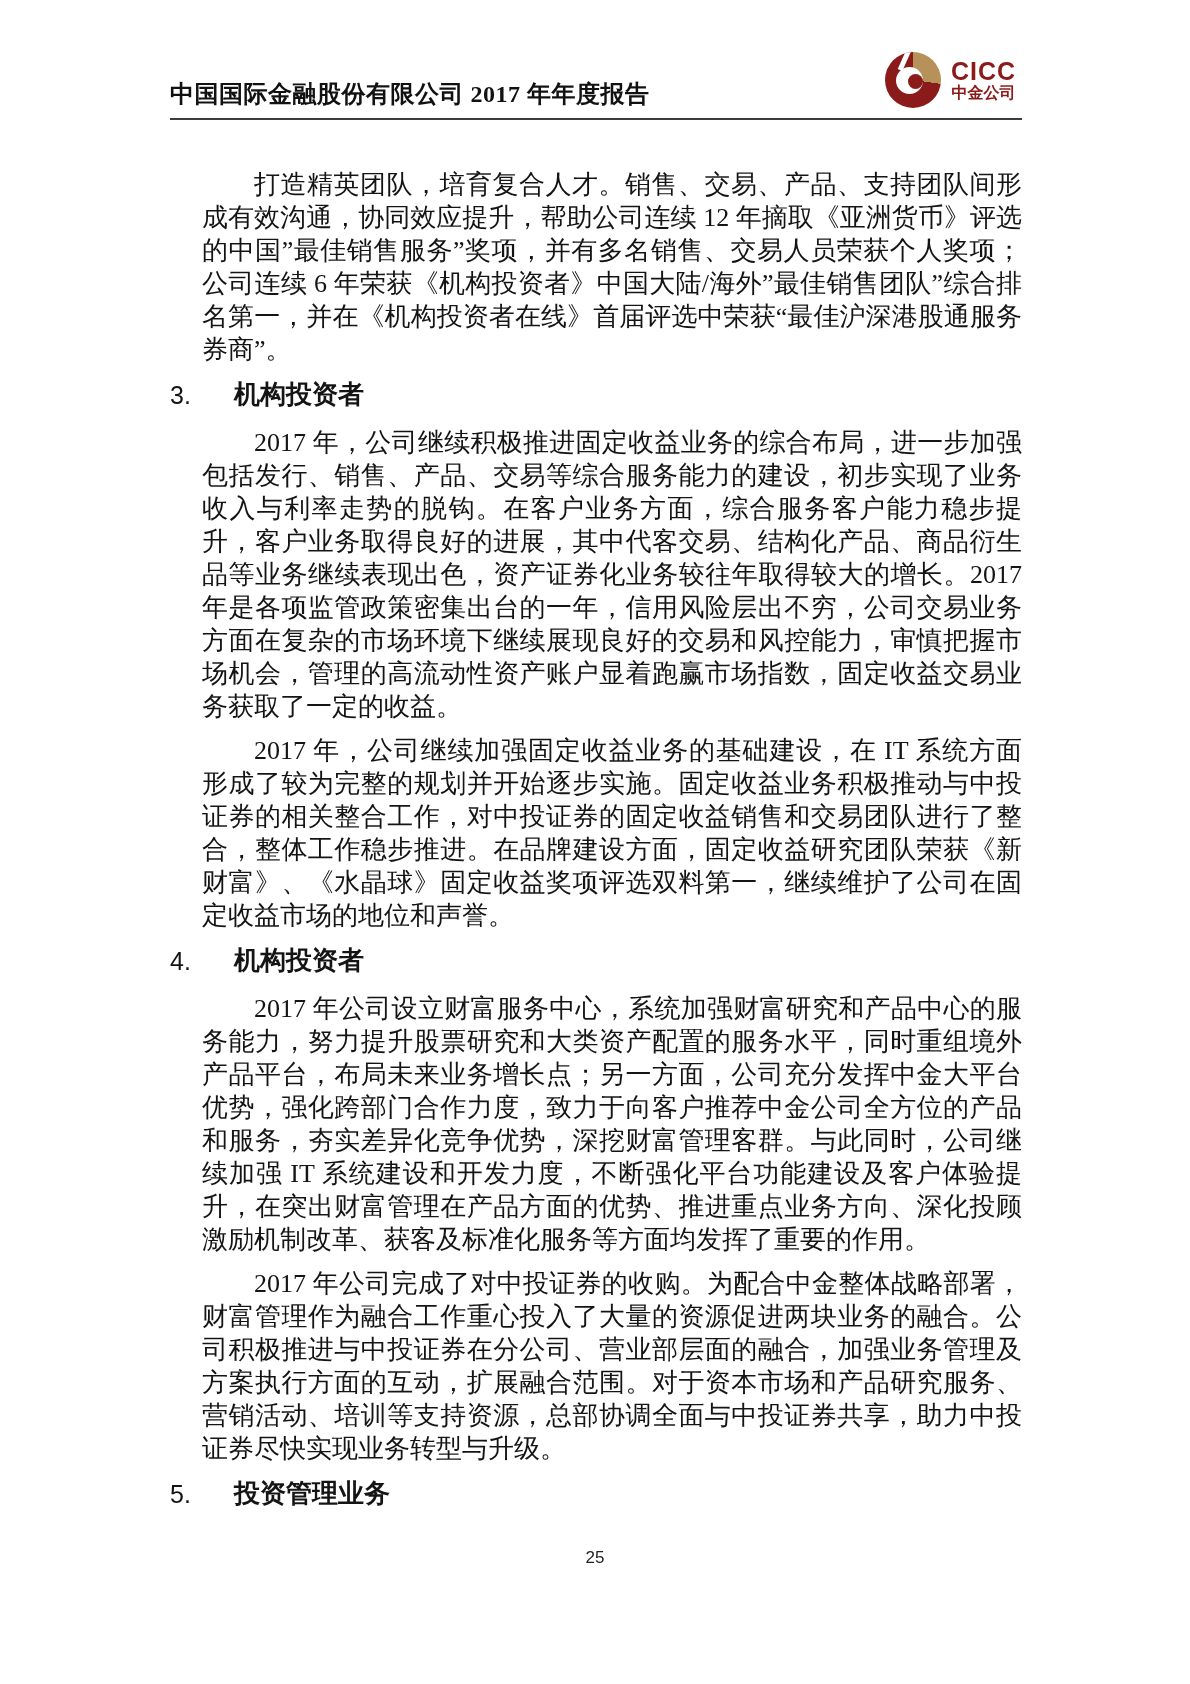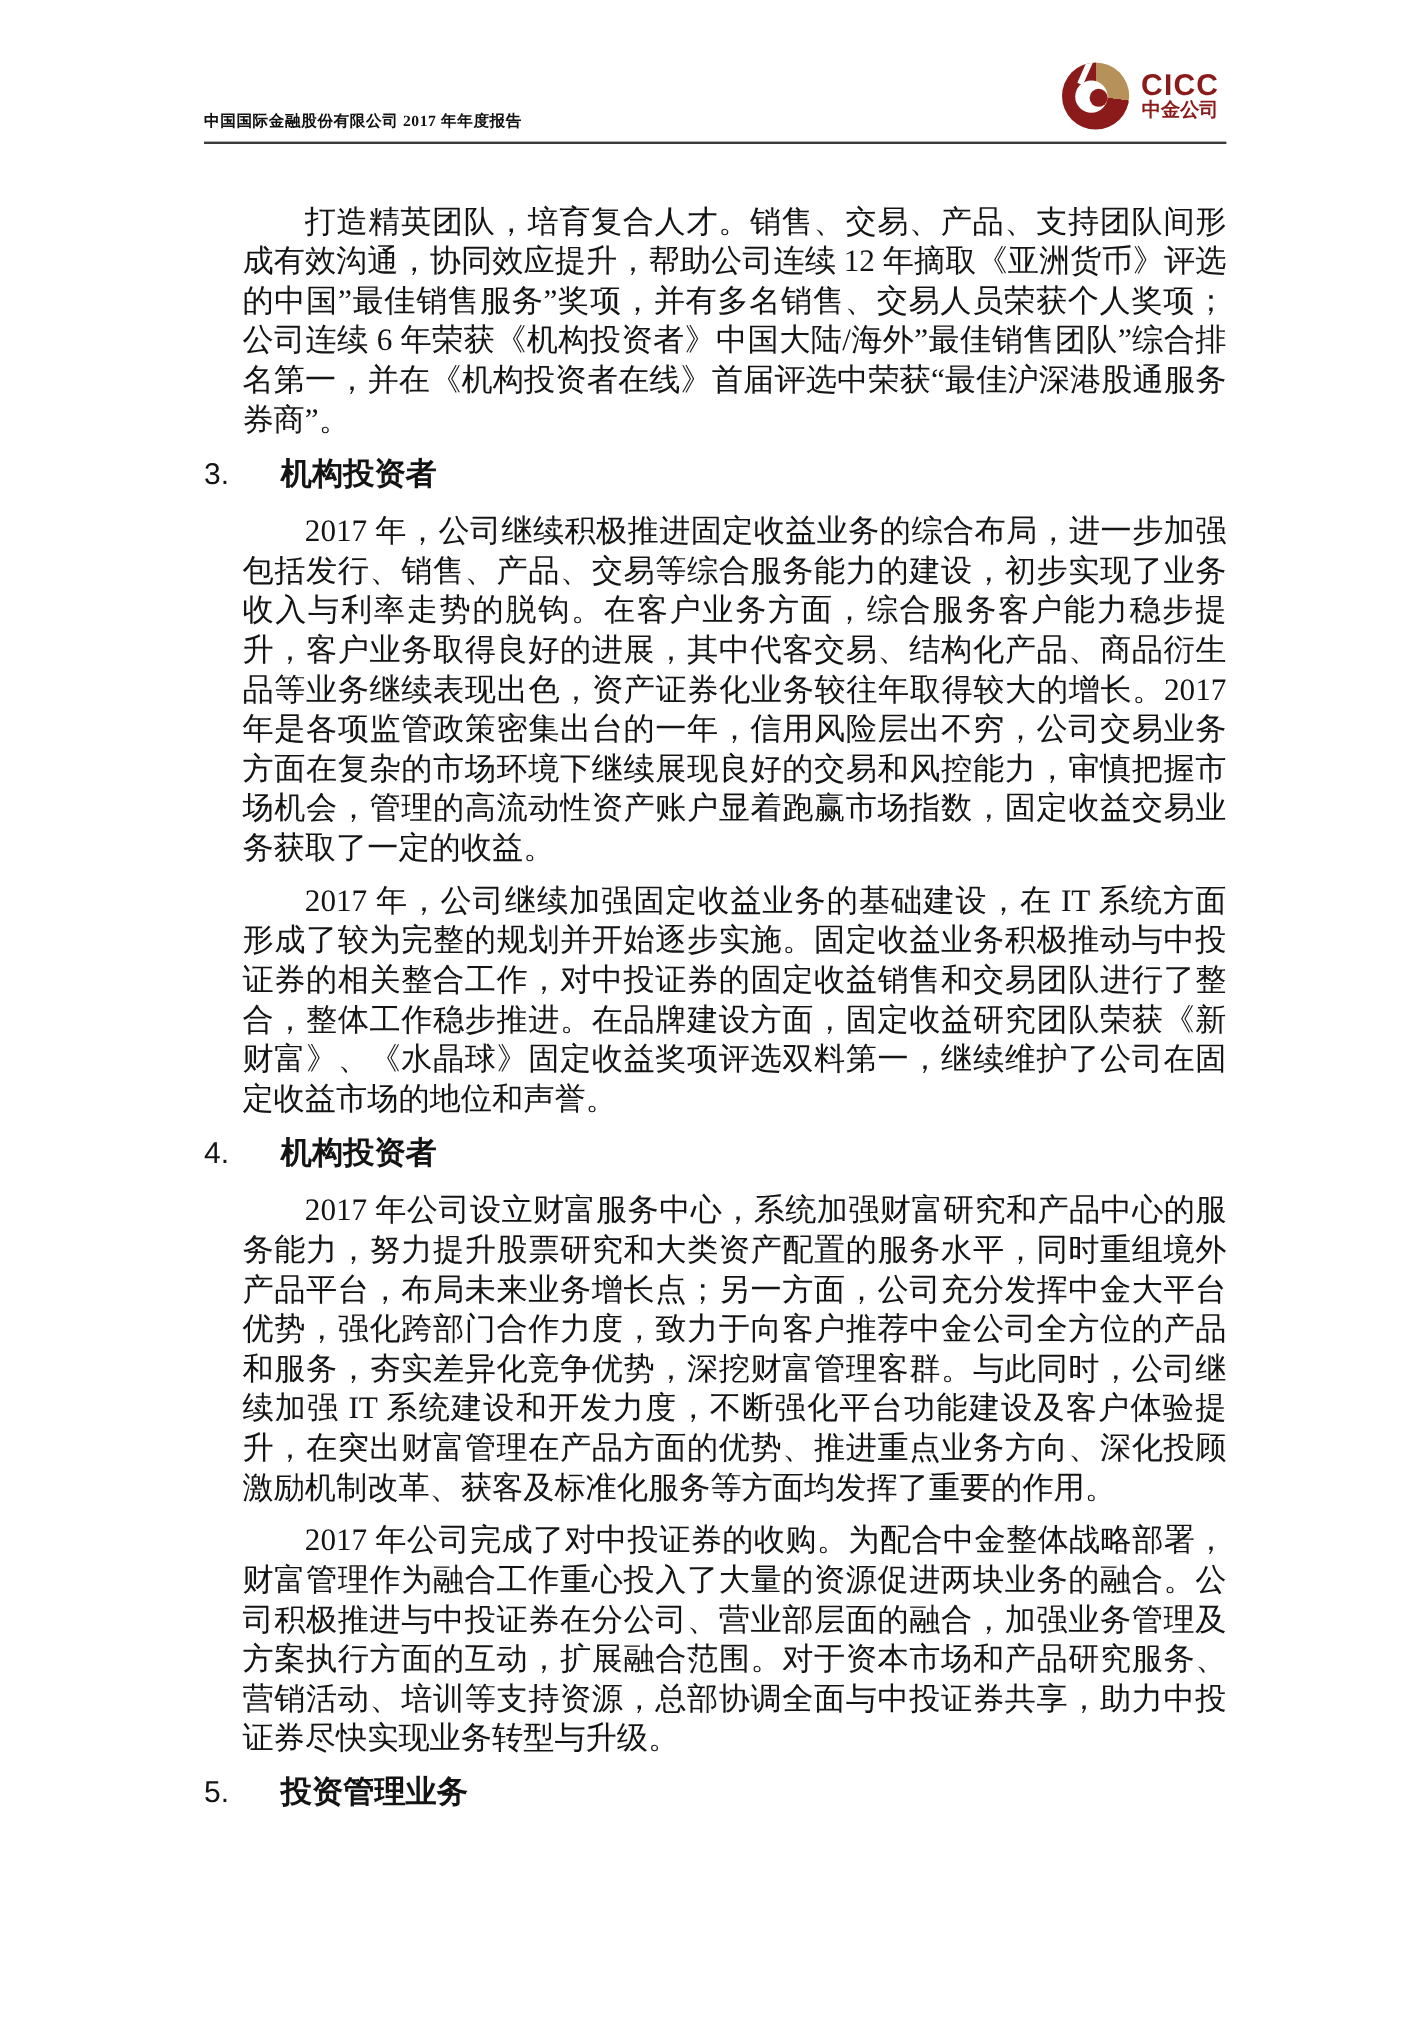--- a/index.html
+++ b/index.html
@@ -12,21 +12,21 @@
     background: #ffffff;
     font-family: "Liberation Serif", "DejaVu Serif", serif;
     color: #141414;
     overflow: hidden;
   }
   
   .header { position: absolute; top: 0; left: 170px; width: 852px; height: 120px; }
   .header-title {
     position: absolute;
     left: 0; bottom: 10px;
-    font-size: 13px;
+    font-size: 24px;
     font-weight: bold;
     letter-spacing: 0.5px;
     color: #111;
     white-space: nowrap;
   }
   .header-rule {
     position: absolute;
     left: 0; bottom: 0;
     width: 100%; height: 2px;
     background: #3c3c3c;
@@ -156,14 +156,17 @@
     <p class="para">2017 年公司完成了对中投证券的收购。为配合中金整体战略部署，财富管理作为融合工作重心投入了大量的资源促进两块业务的融合。公司积极推进与中投证券在分公司、营业部层面的融合，加强业务管理及方案执行方面的互动，扩展融合范围。对于资本市场和产品研究服务、营销活动、培训等支持资源，总部协调全面与中投证券共享，助力中投证券尽快实现业务转型与升级。</p>
 
 
     <div class="section-heading">
       <span class="sec-num">5.</span>
       <span class="sec-title">投资管理业务</span>
     </div>
 
   </div>
 
+  <div class="footer">
+    <span>25</span>
+  </div>
 
 </div>
 
 </body></html>

